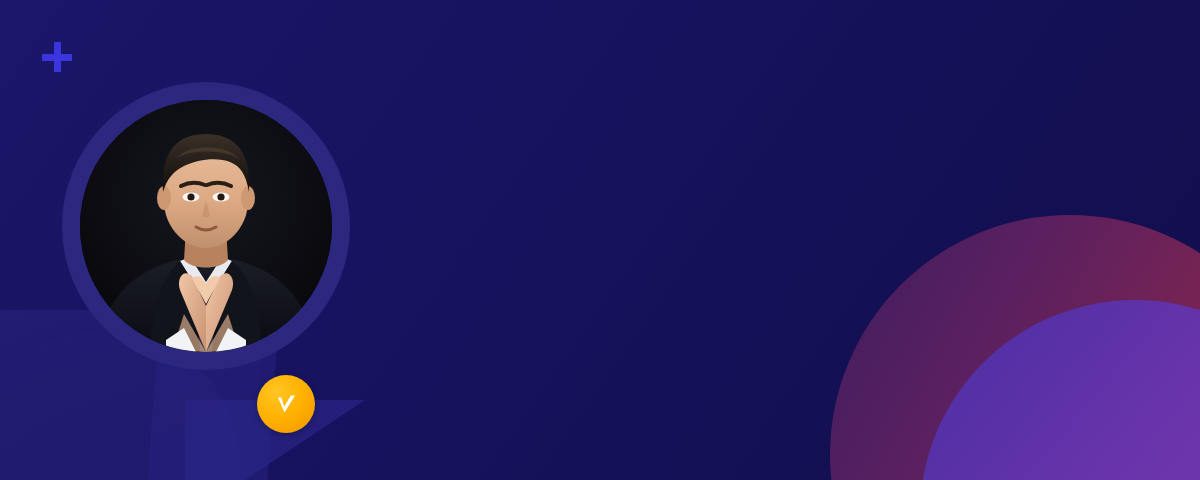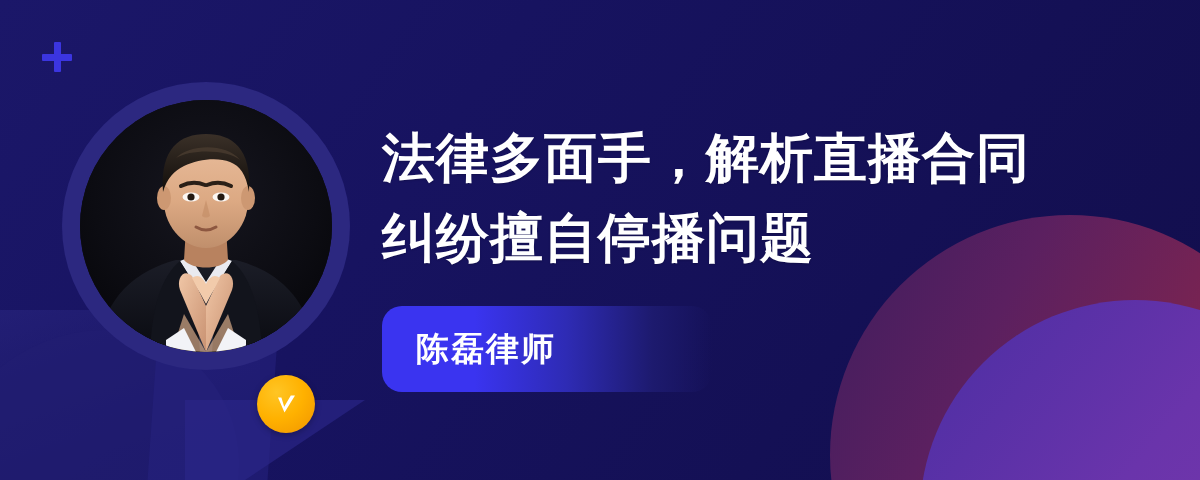--- a/index.html
+++ b/index.html
@@ -282,21 +282,14 @@
       </svg>
     </div>
 
     <div class="verified-badge">
       <svg width="30" height="30" viewBox="0 0 30 30" aria-hidden="true">
         <path d="M7 8.5 L13.5 23.5 L24 6.5 L19.8 6.5 L13.2 17.8 L10.4 8.5 Z" fill="#ffffff"></path>
       </svg>
     </div>
   </div>
 
-  <div class="content">
-    <h1 class="headline">法律多面手，解析直播合同纠纷擅自停播问题</h1>
-
-    <div class="name-pill">
-      <span class="name-pill-label">陈磊律师</span>
-    </div>
-  </div>
 
 </div>
 
 </body></html>

